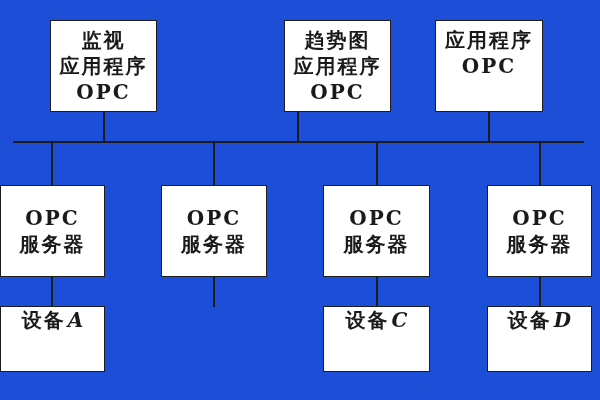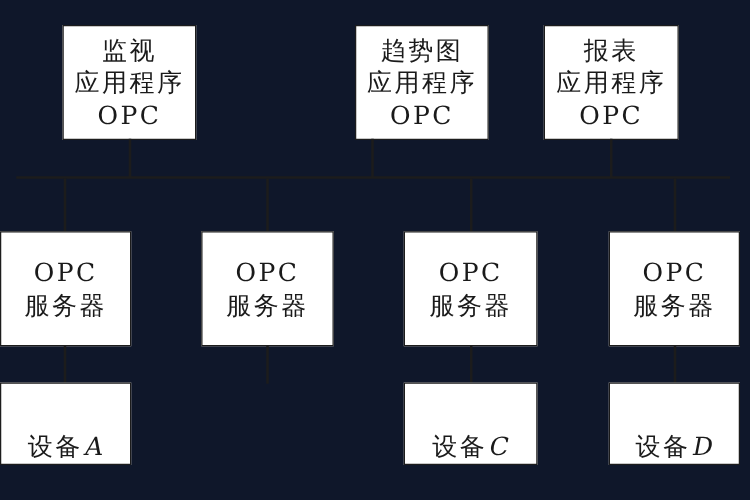--- a/index.html
+++ b/index.html
@@ -1,36 +1,37 @@
 <!DOCTYPE html>
 <html><head>
 <meta charset="utf-8">
 <style>
   html, body { margin: 0; padding: 0; background: #ffffff; }
   .canvas {
     position: relative;
     width: 600px;
     height: 400px;
-    background: #0f172a;
+    background: #1d4ed8;
     font-family: "DejaVu Serif", "Liberation Serif", serif;
     color: #1a1a1a;
     overflow: hidden;
+    font-weight: bold;
   }
   .box {
     position: absolute;
     border: 1.5px solid #1c1c1c;
     background: #ffffff;
     box-sizing: border-box;
     text-align: center;
   }
   .app-box { top: 20px; height: 92px; padding-top: 6px; }
   .server-box { top: 185px; height: 92px; padding-top: 19px; }
   .device-box {
     top: 306px; height: 66px;
-    display: flex; align-items: flex-end; justify-content: center;
+    display: flex; align-items: flex-start; justify-content: center;
   }
   .box .line {
     display: block;
     font-size: 20px;
     line-height: 26px;
     letter-spacing: 2px;
     white-space: nowrap;
   }
   .device-label { font-size: 20px; letter-spacing: 2px; white-space: nowrap; }
   .device-letter { font-style: italic; letter-spacing: 0; margin-left: 2px; }
@@ -82,21 +83,20 @@
     <span class="line">监视</span>
     <span class="line">应用程序</span>
     <span class="line">OPC</span>
   </div>
   <div class="box app-box" id="app-2">
     <span class="line">趋势图</span>
     <span class="line">应用程序</span>
     <span class="line">OPC</span>
   </div>
   <div class="box app-box" id="app-3">
-    <span class="line">报表</span>
     <span class="line">应用程序</span>
     <span class="line">OPC</span>
   </div>
 
   <div class="vline stub" id="stub-1"></div>
   <div class="vline stub" id="stub-2"></div>
   <div class="vline stub" id="stub-3"></div>
 
   <div class="hline" id="bus"></div>
 

